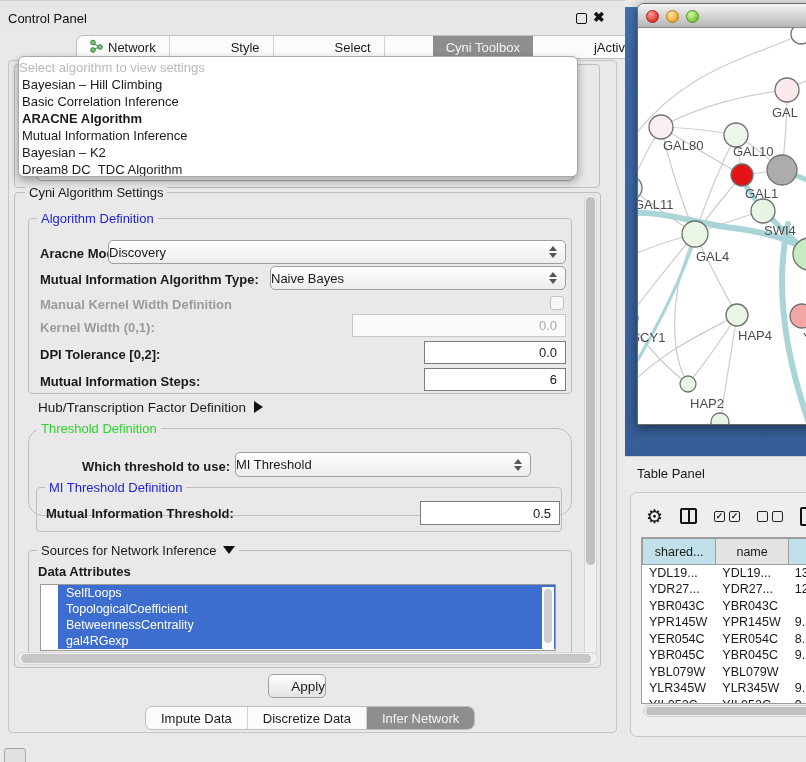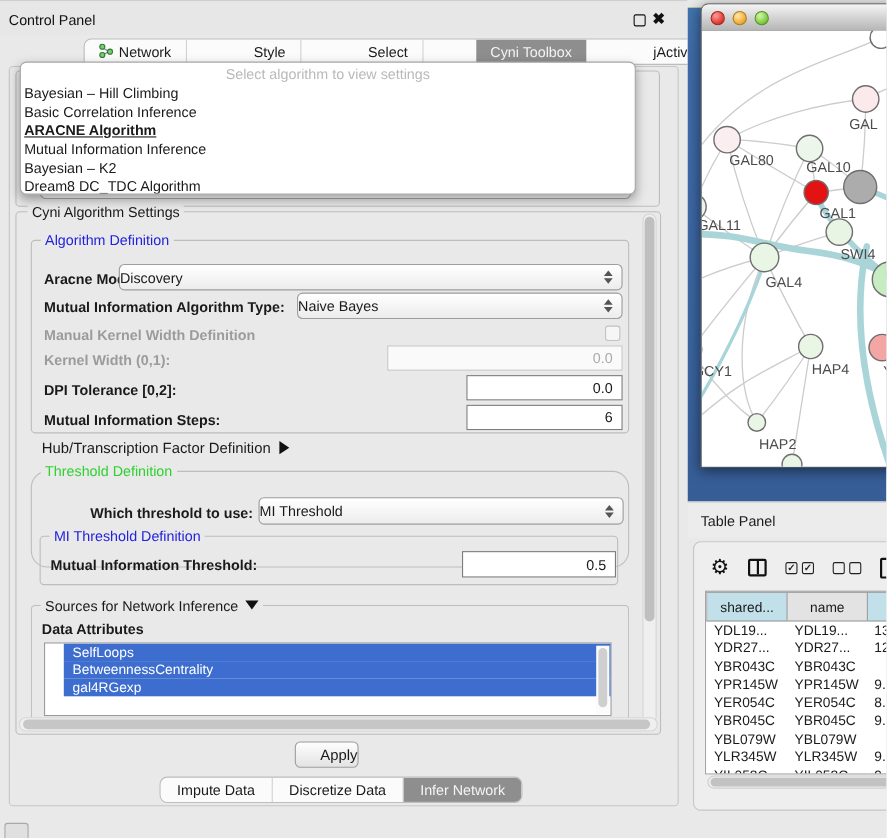--- a/index.html
+++ b/index.html
@@ -24,23 +24,23 @@
 
   
   .groupbox { position:absolute; border:1px solid #bdbdbd; border-radius:4px; }
   .legend { position:absolute; top:-8px; left:8px; background:#e9e9e9; padding:0 4px; white-space:nowrap; }
   .legend.blue { color:#2222dd; }
   .legend.green { color:#2fd12f; }
 
   
   .popup { left:18px; top:56px; width:560px; height:121px; background:#ffffff; border:1px solid #a8a8a8; border-radius:6px;
            box-shadow:0 4px 10px rgba(0,0,0,0.35); z-index:50; overflow:hidden; }
-  .popup-placeholder { text-align:center; color:#b9b9b9; padding-top:3px; height:19px; }
+  .popup-placeholder { text-align:left; color:#b9b9b9; padding-top:3px; height:19px; }
   .popup-item { padding:0 4px 0 3px; height:17px; line-height:17px; cursor:pointer; }
-  .popup-item.bold { font-weight:bold;text-decoration:underline; }
+  .popup-item.bold { font-weight:bold; }
 
   
   .bg-combo { left:36px; top:150px; width:538px; height:31px; background:#fdfdfd; border:1px solid #a9a9a9; border-radius:6px; z-index:5;
               display:flex; align-items:center; padding-left:12px; color:#b5b5b5; }
   .bg-focus { left:552px; top:95px; width:24px; height:30px; background:#f0f0f0; border:2px solid #7aa8dd; border-radius:6px; z-index:5; }
 
   
   .combo { position:absolute; display:flex; align-items:center; background:linear-gradient(#ffffff,#ececec);
            border:1px solid #9e9e9e; border-radius:5px; cursor:pointer; }
   .stepper { margin-left:auto; margin-right:8px; display:flex; flex-direction:column; gap:2px; }
@@ -220,21 +220,21 @@
 
   <div class="abs" style="left:38px; top:400px; font-size:13.5px;">
     <span>Hub/Transcription Factor Definition</span><span class="arrow-right"></span>
   </div>
 
   <div class="abs groupbox" style="left:28px; top:428px; width:544px; height:88px;border-radius:15px;">
     <span class="legend green">Threshold Definition</span>
   </div>
 
   <div class="lbl" style="left:82px; top:459px;">Which threshold to use:</div>
-  <div class="combo" style="left:235px; top:452px; width:332px; height:25px;">
+  <div class="combo" style="left:235px; top:452px; width:296px; height:25px;">
     <span>MI Threshold</span>
     <span class="stepper">
         <span class="up"></span>
         <span class="dn"></span>
       </span>
   </div>
 
   <div class="abs groupbox" style="left:36px; top:487px; width:526px; height:45px;">
     <span class="legend blue">MI Threshold Definition</span>
   </div>
@@ -243,20 +243,21 @@
     <span>0.5</span>
   </div>
 
   <div class="abs groupbox" style="left:28px; top:550px; width:544px; height:105px; border-bottom:none;">
     <span class="legend"><span>Sources for Network Inference</span><span class="arrow-down"></span></span>
   </div>
   <div class="lbl" style="left:38px; top:564px;">Data Attributes</div>
 
   <div class="abs attr-list">
     <div class="attr-item">SelfLoops</div>
+    <div class="attr-item">TopologicalCoefficient</div>
     <div class="attr-item">BetweennessCentrality</div>
     <div class="attr-item">gal4RGexp</div>
     <div class="attr-scroll">
         <div class="attr-thumb"></div>
       </div>
   </div>
 
   <div class="abs vscroll-track"></div>
   <div class="abs vscroll-thumb"></div>
   <div class="abs hscroll-track"></div>

